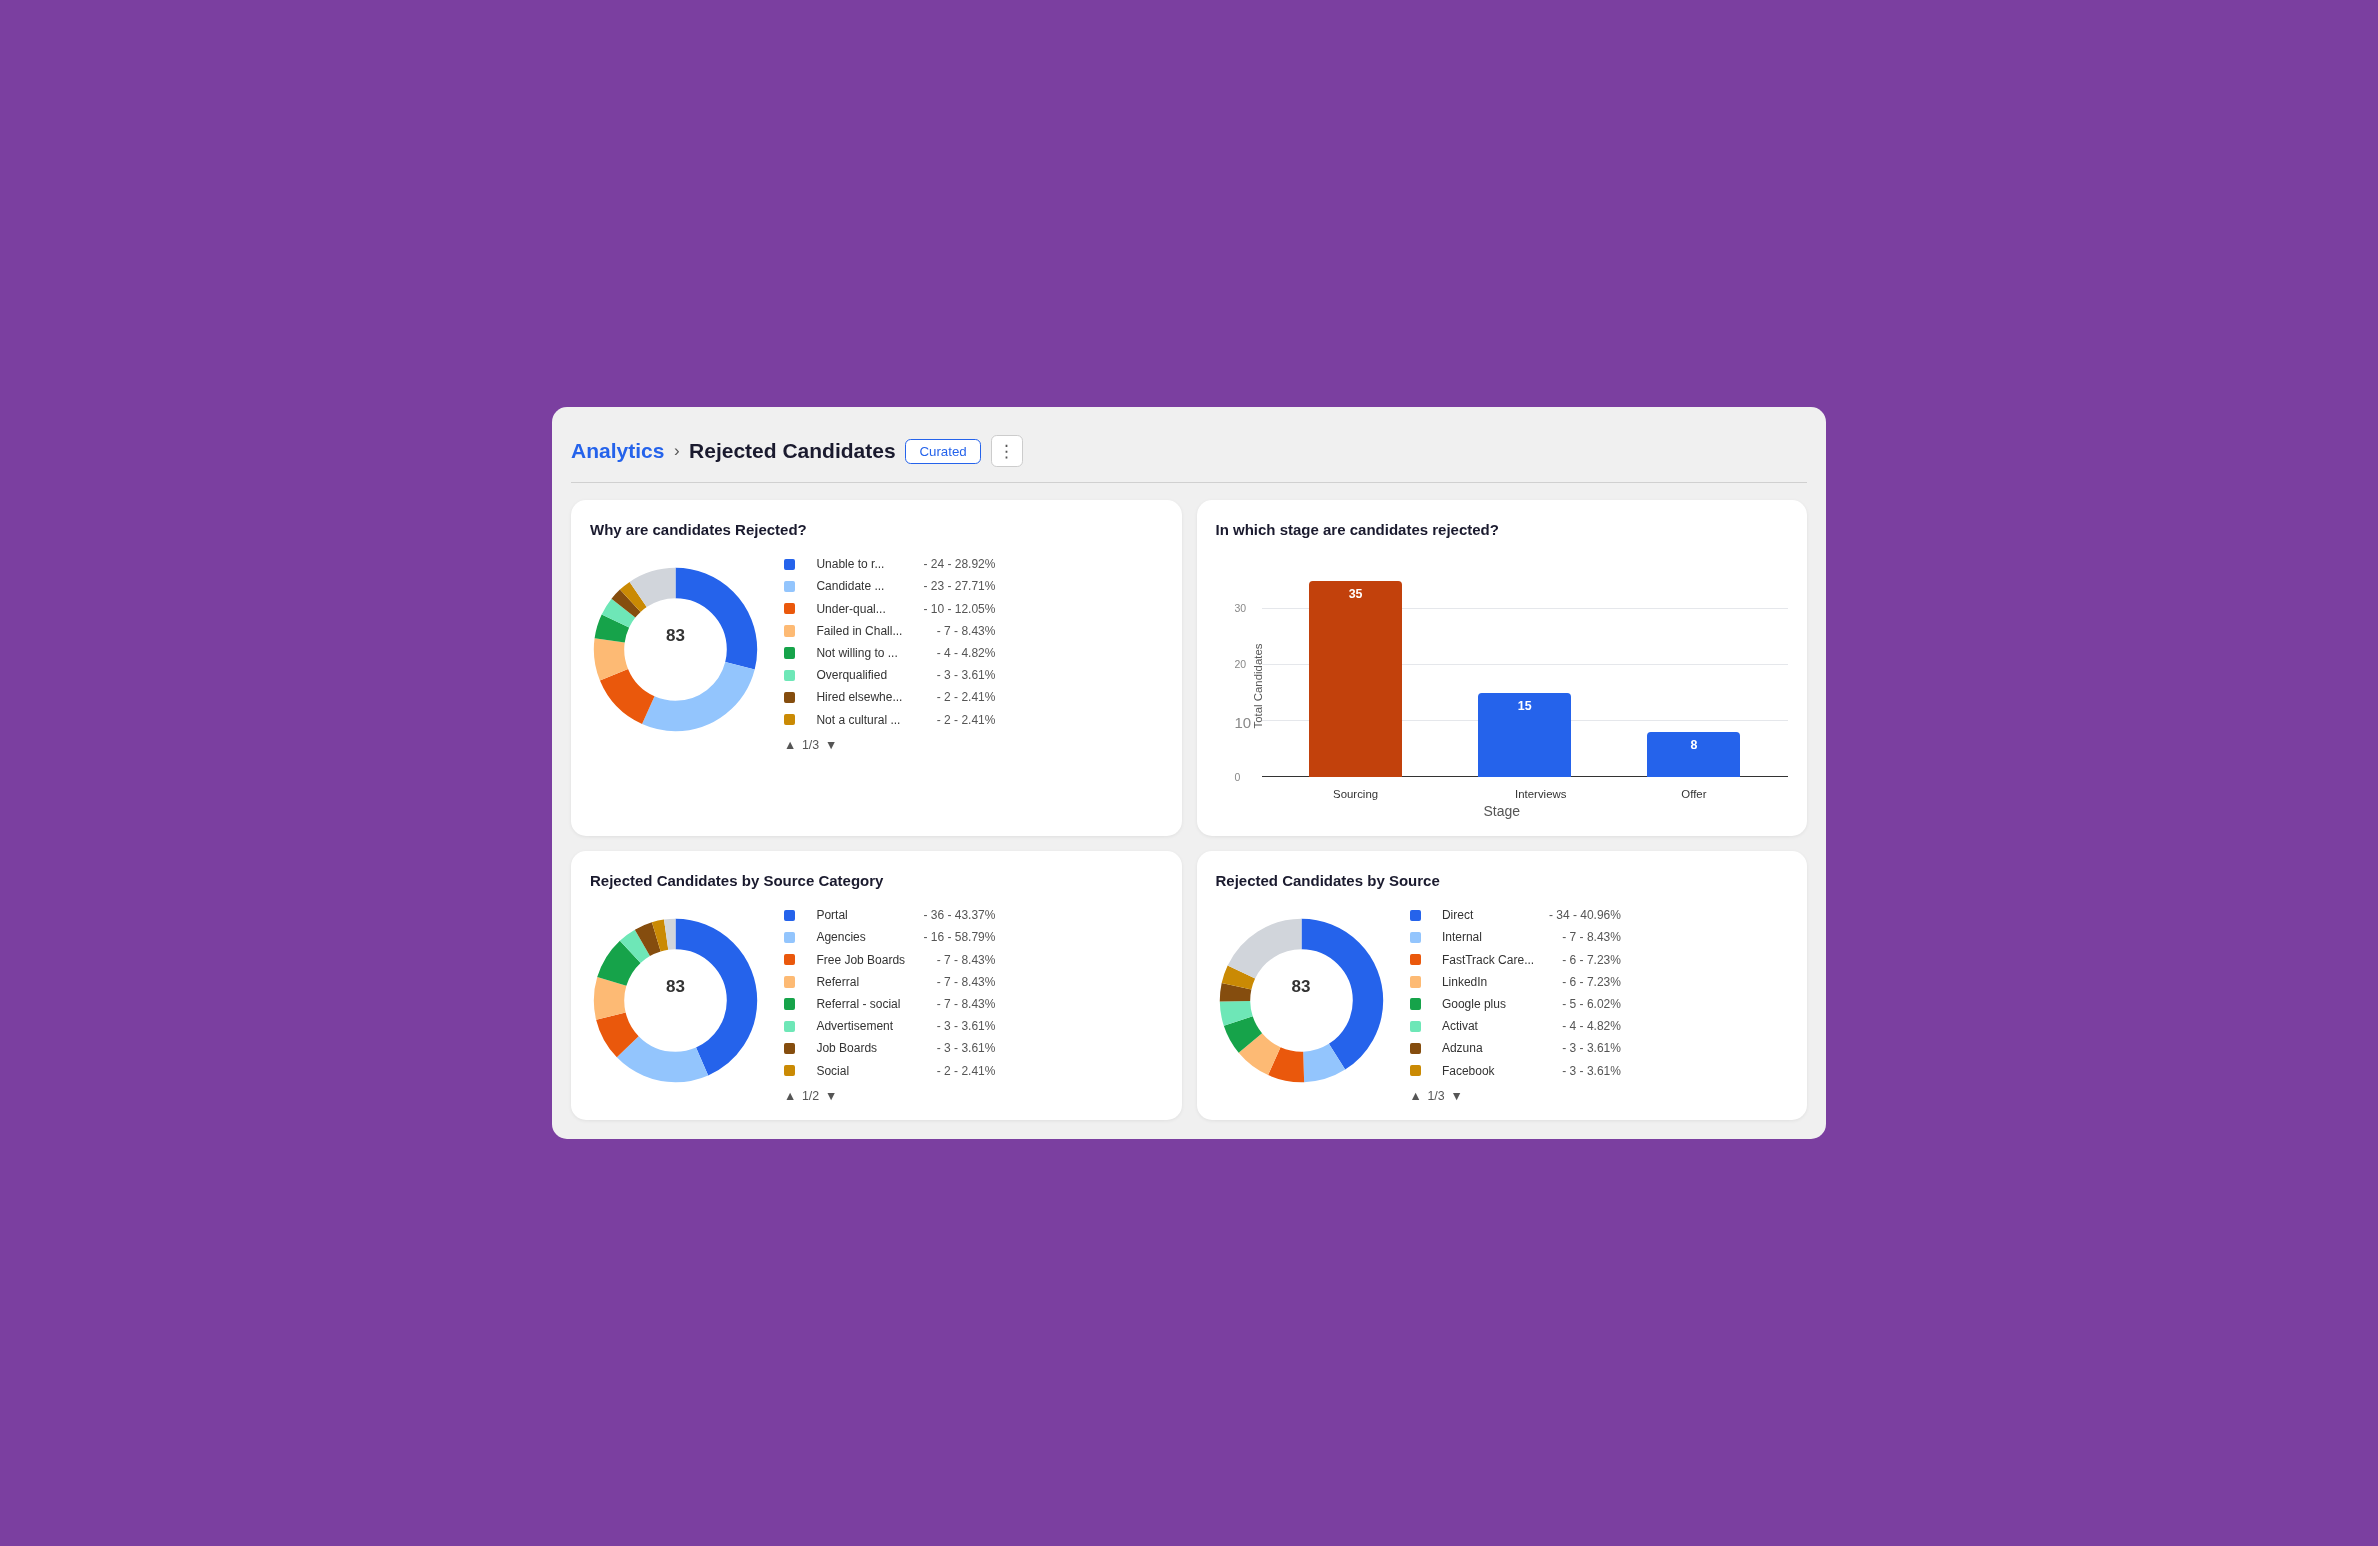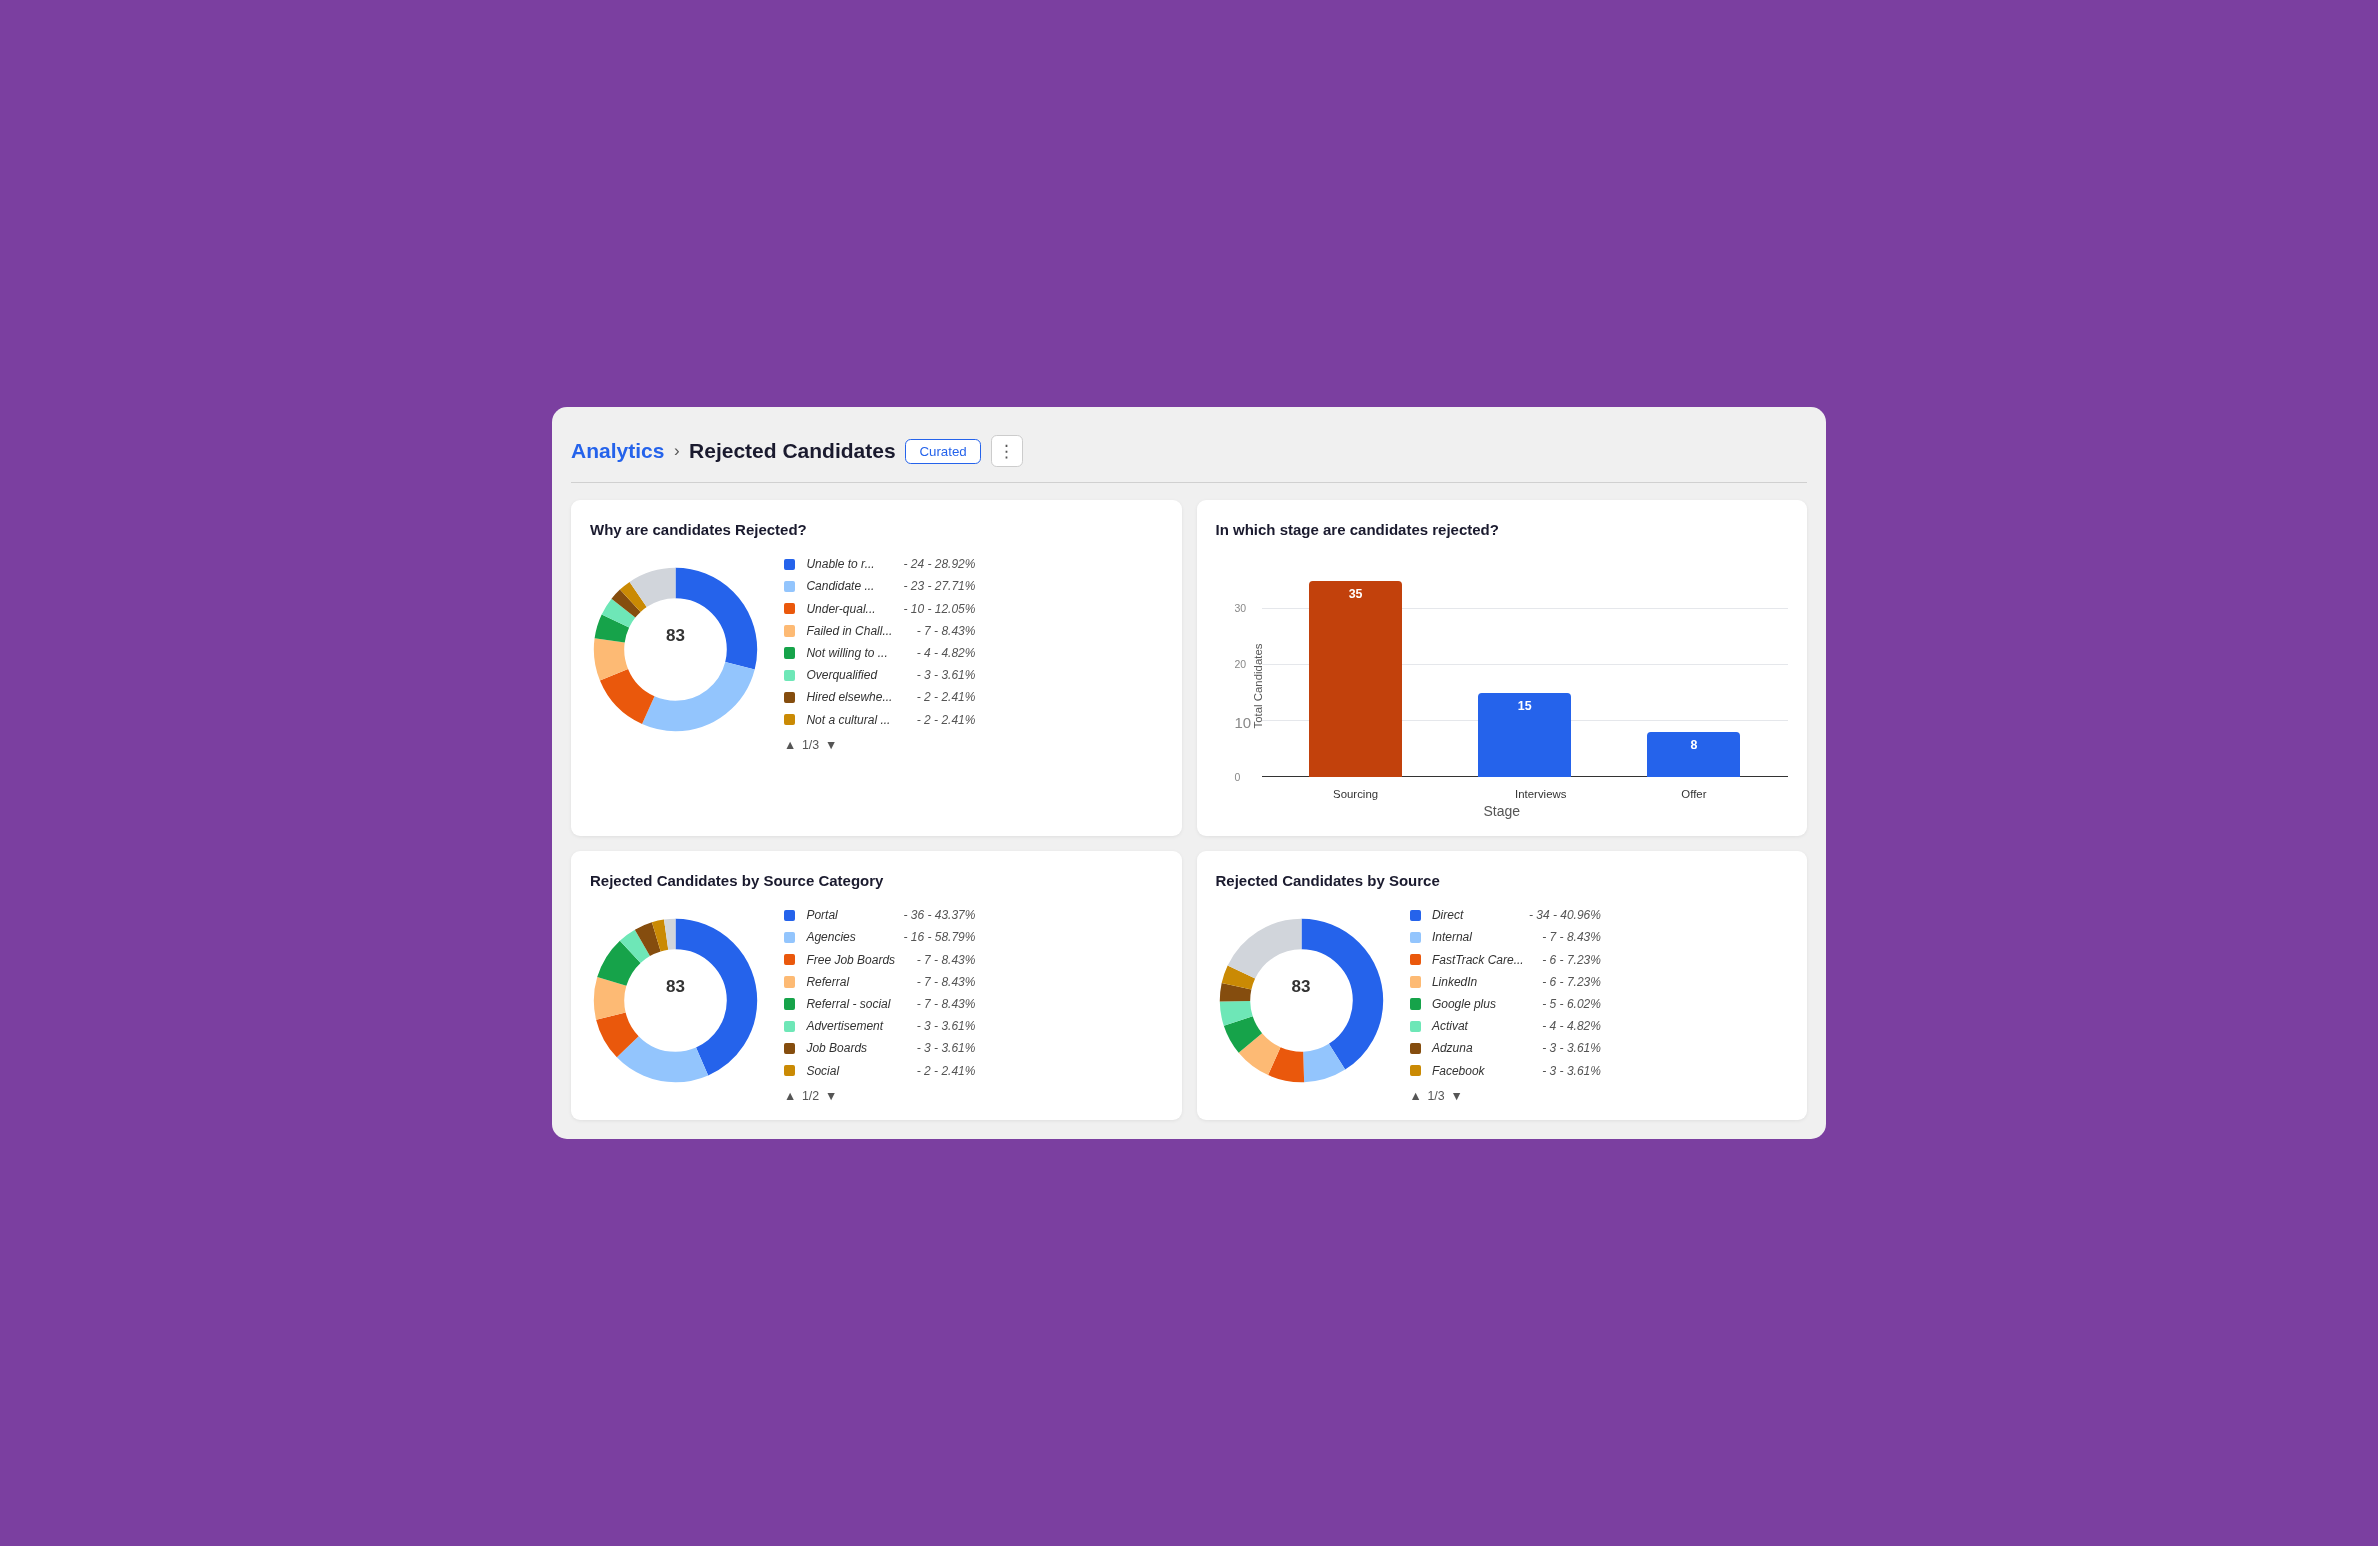--- a/index.html
+++ b/index.html
@@ -66,21 +66,21 @@
       border-top: 1.4px solid #d0d0d0;
       margin-bottom: 17px;
     }
     .charts-grid {
       display: grid;
       grid-template-columns: 1fr 1fr;
       gap: 15px;
     }
     .chart-card {
       background: white;
-      border-radius: 9px;
+      border-radius: 15px;
       padding: 21px 19px 17px 19px;
       box-shadow: 0 1px 3.8px rgba(0,0,0,0.07);
     }
     .chart-title {
       font-size: 15px;
       font-weight: 600;
       color: #1a1a2e;
       margin-bottom: 15px;
     }
     .donut-chart-area {
@@ -93,23 +93,22 @@
     }
     .legend-list {
       list-style: none;
       font-size: 12px;
       color: #333;
       line-height: 1.85;
     }
     .legend-item {
       display: flex;
       align-items: center;
-      gap: 11px;
+      gap: 21px;
       white-space: nowrap;
-      font-style: italic;
     }
     .legend-dot {
       width: 11.4px;
       height: 11.4px;
       border-radius: 1.9px;
       flex-shrink: 0;
     }
     .legend-label {
       flex: 1;
       min-width: 86px;

